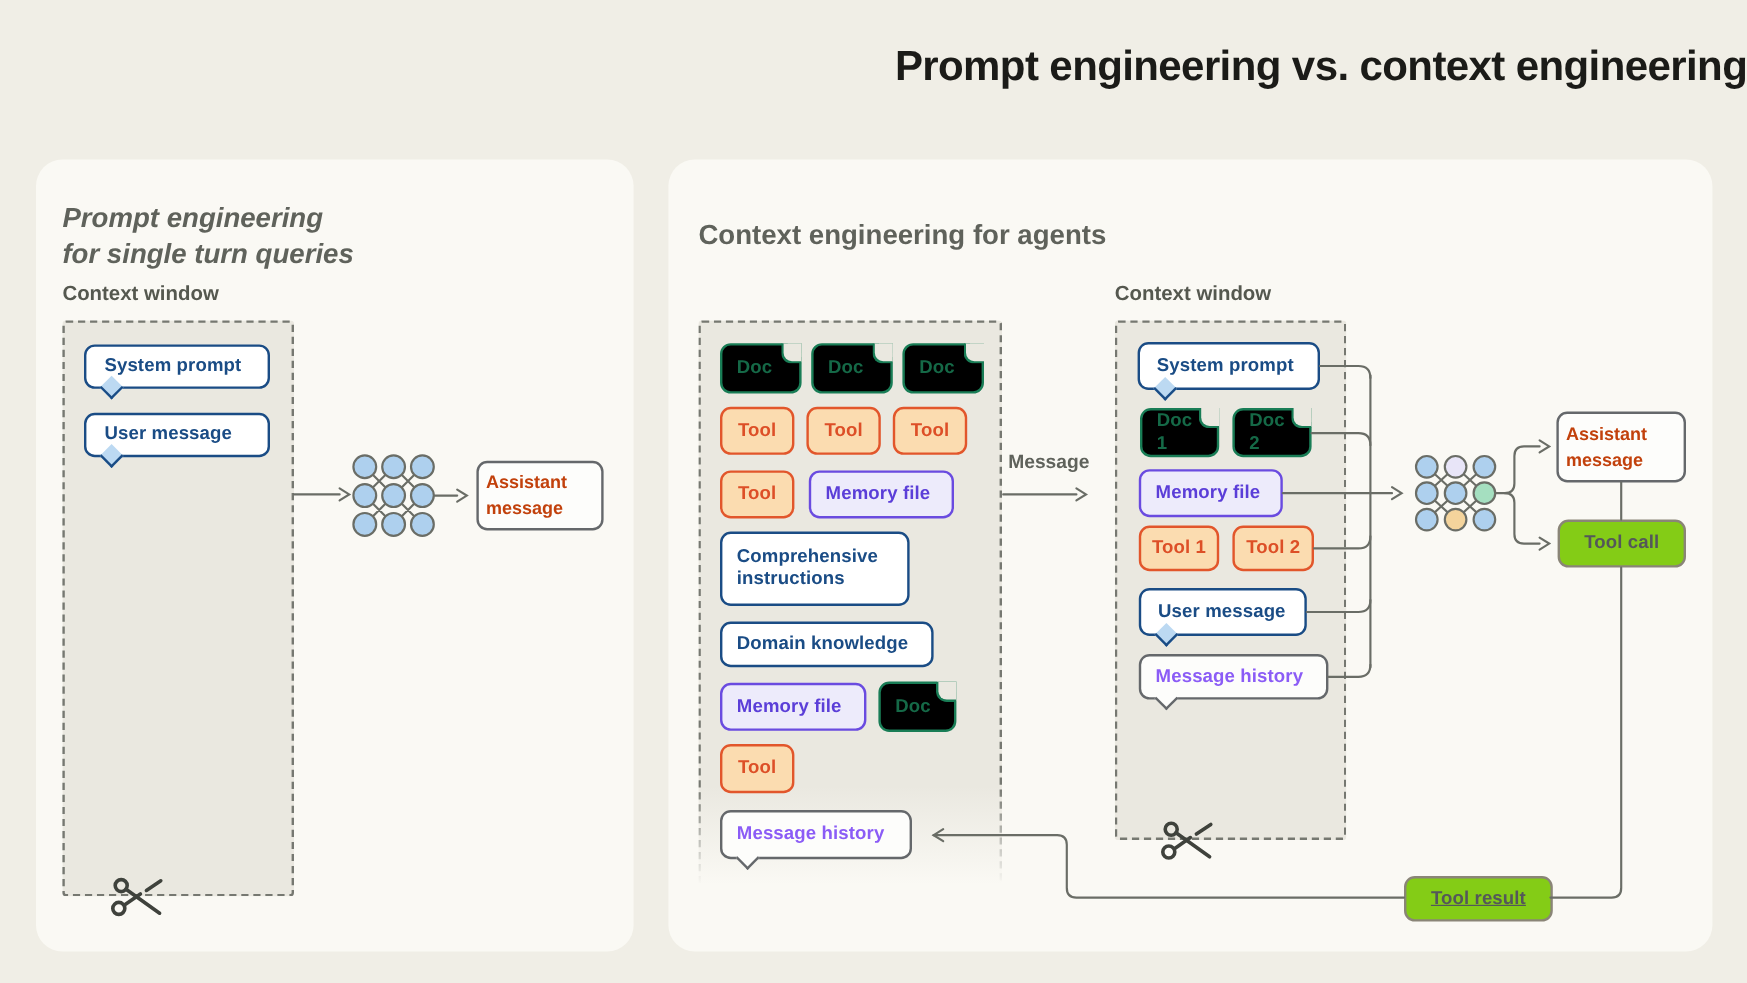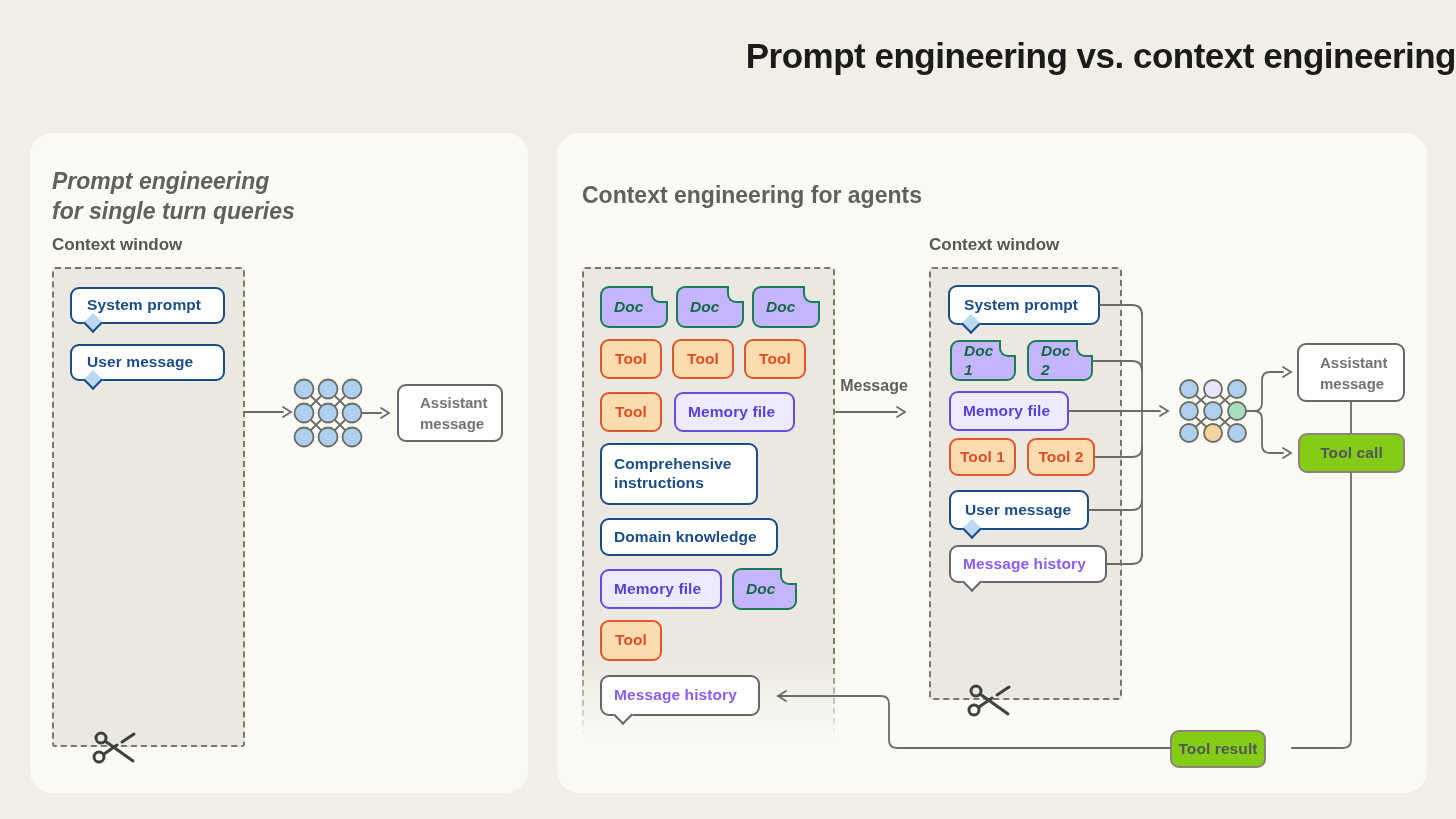--- a/index.html
+++ b/index.html
@@ -16,35 +16,35 @@
   .dashed{position:absolute;z-index:1;background:#EAE8E0;border:2px dashed #767871;
           border-radius:3px;box-sizing:border-box;}
   .nobottom{border-bottom:none;}
   .fade{position:absolute;z-index:2;
         background:linear-gradient(180deg,rgba(250,249,244,0) 0%,#FAF9F4 82%);}
   .chip{position:absolute;z-index:3;box-sizing:border-box;display:flex;align-items:center;
         font-weight:700;font-size:15.5px;border:2px solid;border-radius:9px;
         padding:0 12px;letter-spacing:.1px;line-height:1.22;}
   .ctr{justify-content:center;padding:0 4px;text-align:center;}
   .c-blue{background:#ffffff;border-color:#1A4C85;color:#1A4C85;}
-  .c-green{background:#c4b5fd;border-color:#197D56;color:#156947;border-top-right-radius:0;font-style:italic;}
+  .c-green{background:#000000;border-color:#197D56;color:#156947;border-top-right-radius:0;}
   .c-green::before{content:"";position:absolute;top:-2px;right:-2px;width:15px;height:15px;
         background:#EAE8E0;border-left:2px solid #197D56;border-bottom:2px solid #197D56;
         border-bottom-left-radius:9px;}
   .c-orange{background:#FBDCB0;border-color:#E2562B;color:#DD4F27;}
   .c-purple{background:#EDEBFB;border-color:#6A4BE0;color:#5B3ED8;}
   .c-white{background:#FDFDFB;border-color:#65686B;color:#8b5cf6;}
   .c-tan{background:#84cc16;border-color:#8A8577;color:#54575A;}
   .tail{position:absolute;bottom:-8px;left:14px;width:12px;height:12px;
         transform:rotate(45deg);border-right:2px solid;border-bottom:2px solid;}
   .c-blue .tail{background:#BCD9F2;border-color:#1A4C85;}
   .c-white .tail{background:#FDFDFB;border-color:#65686B;}
   .outbox{position:absolute;z-index:3;box-sizing:border-box;display:flex;align-items:center;
-        font-weight:700;font-size:15px;color:#737373;border:2px solid #65686B;
-        border-radius:9px;background:#FDFDFB;padding:0 21px;line-height:1.4;}
+        font-weight:700;font-size:15px;color:#c2410c;border:2px solid #65686B;
+        border-radius:9px;background:#FDFDFB;padding:0 6px;line-height:1.4;}
   .overlay{position:absolute;inset:0;z-index:4;pointer-events:none;}
 </style>
 </head>
 <body>
 
 <div class="page">
 
   <div class="title">Prompt engineering vs. context engineering</div>
 
   <div class="card l"></div>
@@ -157,21 +157,21 @@
     <span>Message history</span>
     <i class="tail"></i>
   </div>
 
   <div class="outbox" style="left:1297px;top:343px;width:108px;height:59px;">
     <span>Assistant message</span>
   </div>
   <div class="chip c-tan ctr" style="left:1298px;top:433px;width:107px;height:40px;">
       <span>Tool call</span>
     </div>
-  <div class="chip c-tan ctr" style="left:1170px;top:730px;width:96px;height:38px;">
+  <div class="chip c-tan ctr" style="left:1170px;top:730px;width:124px;height:38px;text-decoration:underline;">
       <span>Tool result</span>
     </div>
 
   <svg class="overlay" width="1456" height="819" viewBox="0 0 1456 819">
     <defs>
       <g id="scissors" stroke="#3F423C" stroke-width="3" fill="none" stroke-linecap="round">
         <circle cx="-14" cy="-9" r="5"></circle>
         <circle cx="-16" cy="10" r="5"></circle>
         <line x1="-10" y1="-6" x2="18" y2="14"></line>
         <line x1="-11" y1="7" x2="2" y2="-2"></line>

